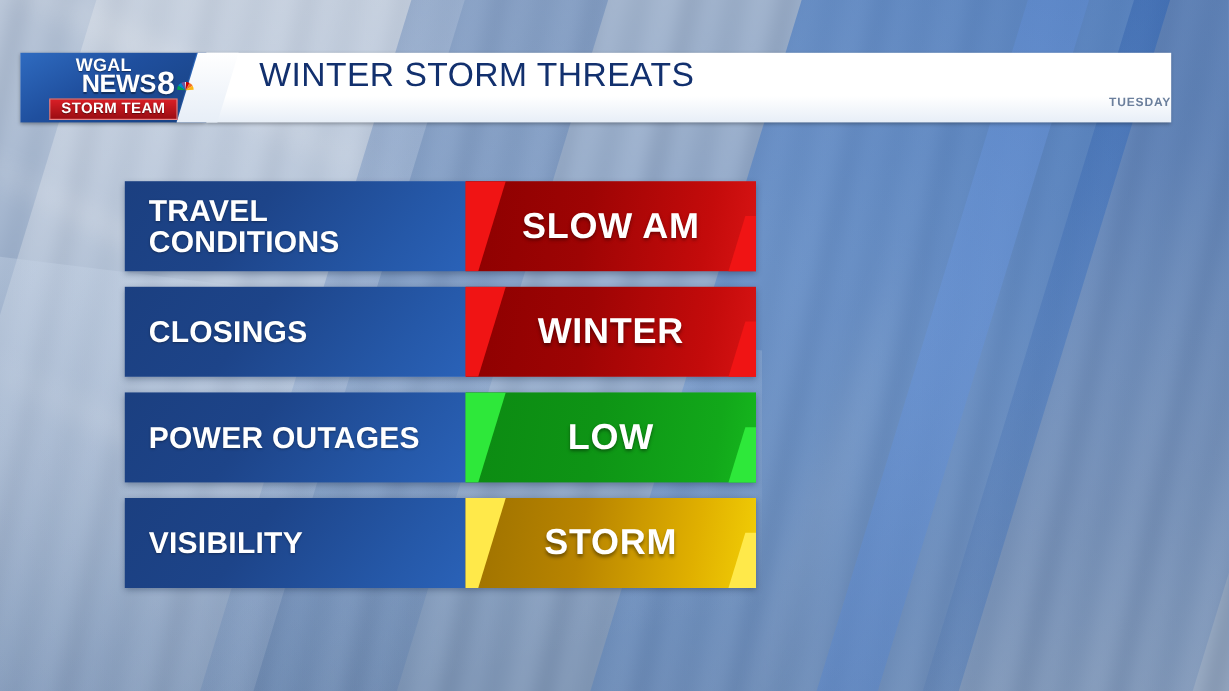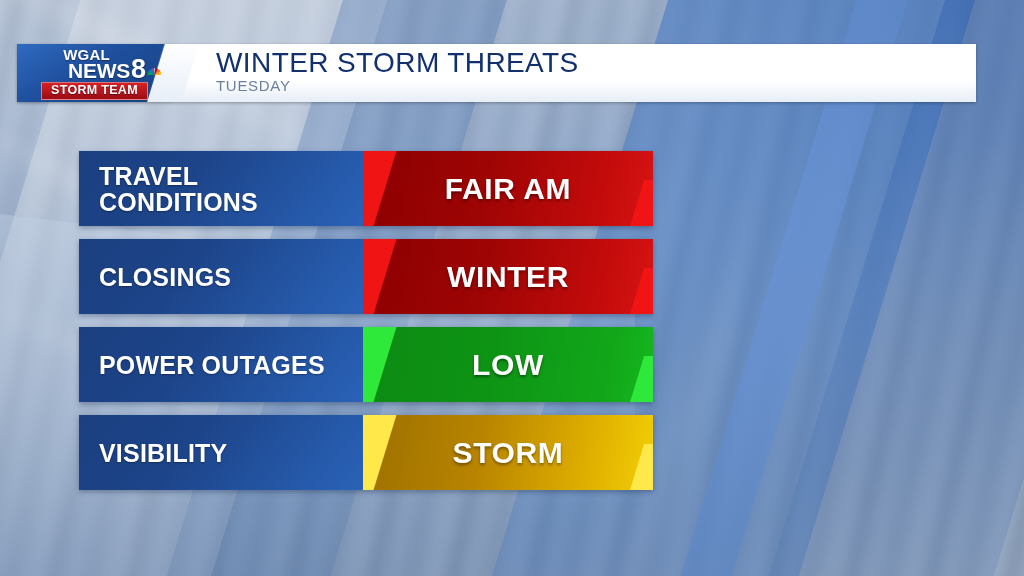--- a/index.html
+++ b/index.html
@@ -100,26 +100,26 @@
   }
   .title-bar::before{
     content:""; position:absolute; left:-16px; top:0; width:34px; height:100%;
     background:linear-gradient(180deg,#fff,#e7eef7); transform:skewX(-17deg);
   }
   .title-main{
     position:relative; font-weight:normal; font-size:28px; letter-spacing:.4px;
     color:#12306e; line-height:29px; white-space:nowrap;
   }
   .title-sub{
-    position:relative; font-weight:normal; font-size:15px; letter-spacing:.7px;
-    color:#6b7f9c; line-height:17px;
-  }
-
-  
-  #rows{ position:absolute; left:79px; top:151px; width:574px; }
+    position:relative; font-weight:bold; font-size:10px; letter-spacing:.7px;
+    color:#6b7f9c; line-height:17px;text-align:right;
+  }
+
+  
+  #rows{ position:absolute; left:104px; top:151px; width:526px; }
   .row{ position:relative; display:flex; height:75px; margin-bottom:13px;
         box-shadow:0 2px 5px rgba(18,38,70,.35); }
 
   .label-cell{
     position:relative; width:284px; flex:none; overflow:hidden;
     background:linear-gradient(128deg,#1b3f80 0%,#1d4489 38%,#2558a8 78%,#2a62b8 100%);
     display:flex; align-items:center; padding-left:20px;
   }
   .label-text{
     font-weight:bold; font-size:25px; line-height:26px; color:#fff;
@@ -209,21 +209,21 @@
 <div id="rows">
 
   <div class="row">
     <div class="label-cell">
       <div class="label-text">
         <span>TRAVEL</span>
         <span class="l2">CONDITIONS</span>
       </div>
     </div>
     <div class="value-cell v-red">
-      <span class="value-text">FAIR AM</span>
+      <span class="value-text">SLOW AM</span>
     </div>
   </div>
 
   <div class="row">
     <div class="label-cell">
       <div class="label-text">
         <span>CLOSINGS</span>
       </div>
     </div>
     <div class="value-cell v-red">

